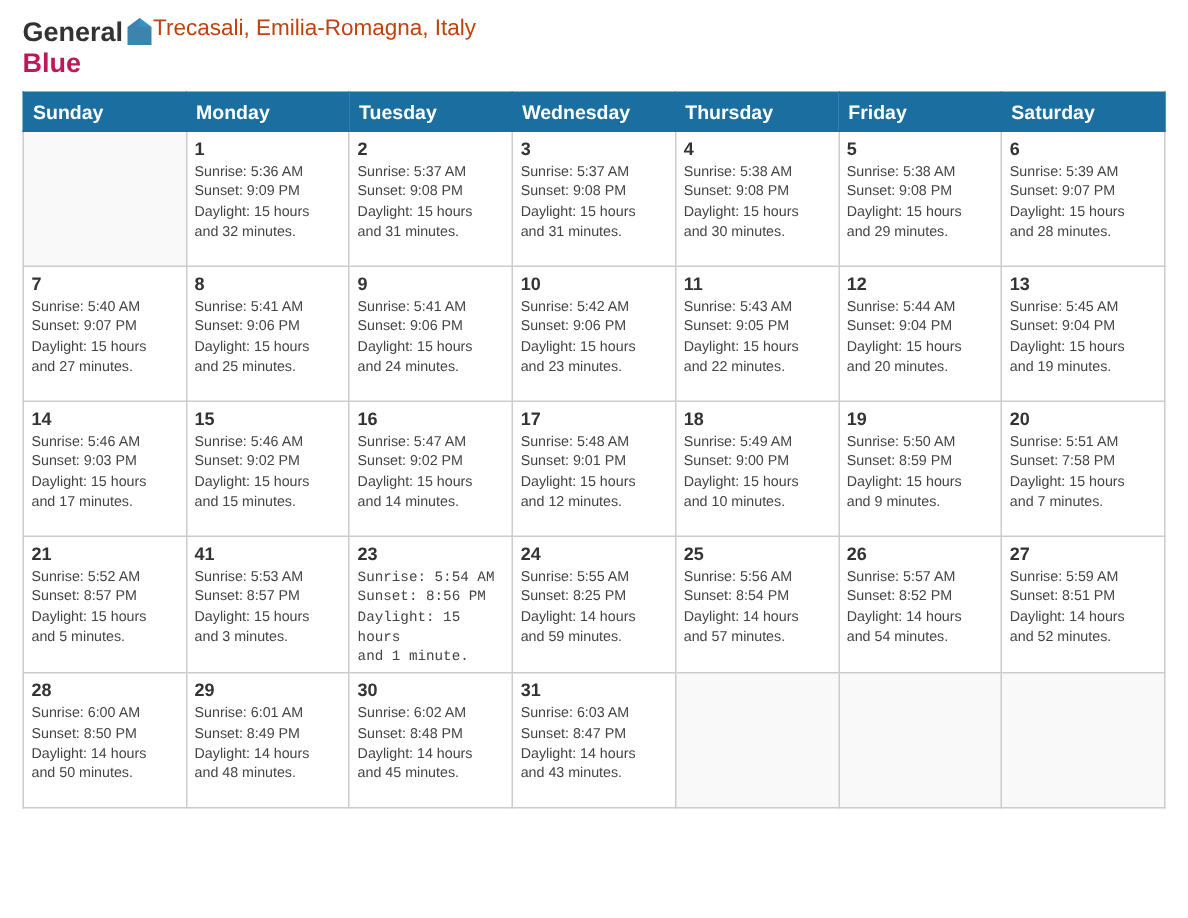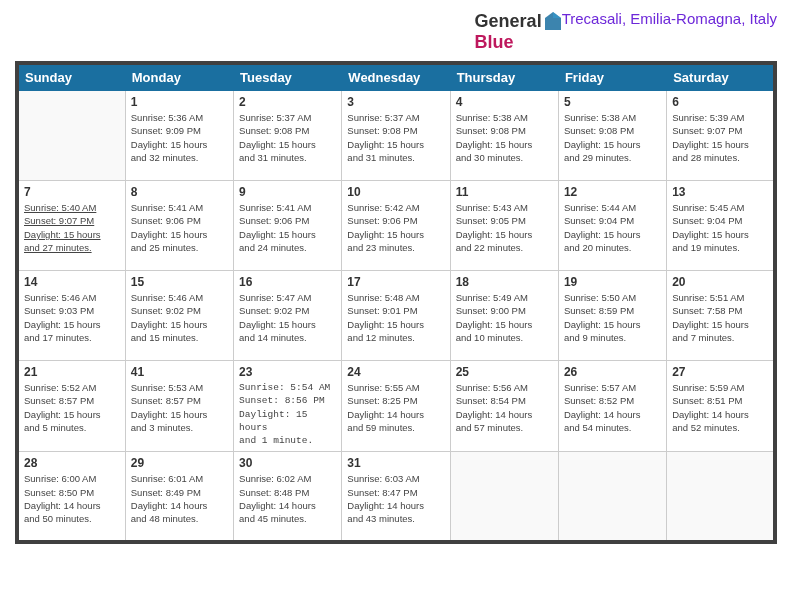--- a/index.html
+++ b/index.html
@@ -8,21 +8,21 @@
       background: #fff;
       width: 792px;
       min-height: 612px;
     }
     .page {
       width: 792px;
       padding: 10px 15px 15px 15px;
     }
     .header {
       display: flex;
-      justify-content: flex-end;
+      justify-content: flex-start;
       align-items: flex-start;
       margin-bottom: 8px;
     }
     .logo {
       display: flex;
       flex-direction: column;
       align-items: flex-start;
     }
     .logo-text {
       display: flex;
@@ -43,26 +43,26 @@
       text-align: right;
     }
     .month-title {
       font-size: 42px;
       color: #333;
       font-weight: normal;
       line-height: 1;
     }
     .subtitle {
       font-size: 15px;
-      color: #6d28d9;
+      color: #c2410c;
     }
     .calendar {
       width: 100%;
       border-collapse: collapse;
-      border: 4px solid #404040;
+      border: 1px solid #404040;
     }
     .calendar th {
       background-color: #1a6fa0;
       color: #fff;
       text-align: left;
       padding: 5px 6px;
       font-size: 13px;
       font-weight: bold;
       border: 1px solid #1a6fa0;
     }
@@ -163,21 +163,21 @@
             <span class="day-num">6</span>
             <div class="day-info" style="white-space: pre-line;">Sunrise: 5:39 AM
 Sunset: 9:07 PM
 Daylight: 15 hours
 and 28 minutes.</div>
           </td>
         </tr>
         <tr>
           <td>
             <span class="day-num">7</span>
-            <div class="day-info" style="white-space: pre-line; text-decoration: underline;">Sunrise: 5:40 AM
+            <div class="day-info" style="white-space: pre-line;">Sunrise: 5:40 AM
 Sunset: 9:07 PM
 Daylight: 15 hours
 and 27 minutes.</div>
           </td>
           <td>
             <span class="day-num">8</span>
             <div class="day-info" style="white-space: pre-line;">Sunrise: 5:41 AM
 Sunset: 9:06 PM
 Daylight: 15 hours
 and 25 minutes.</div>

